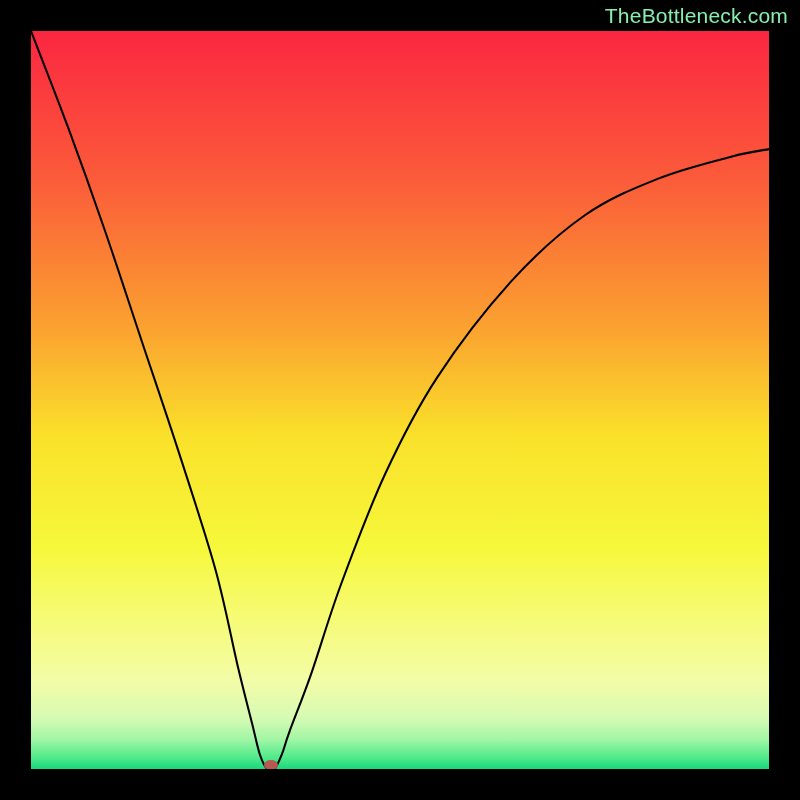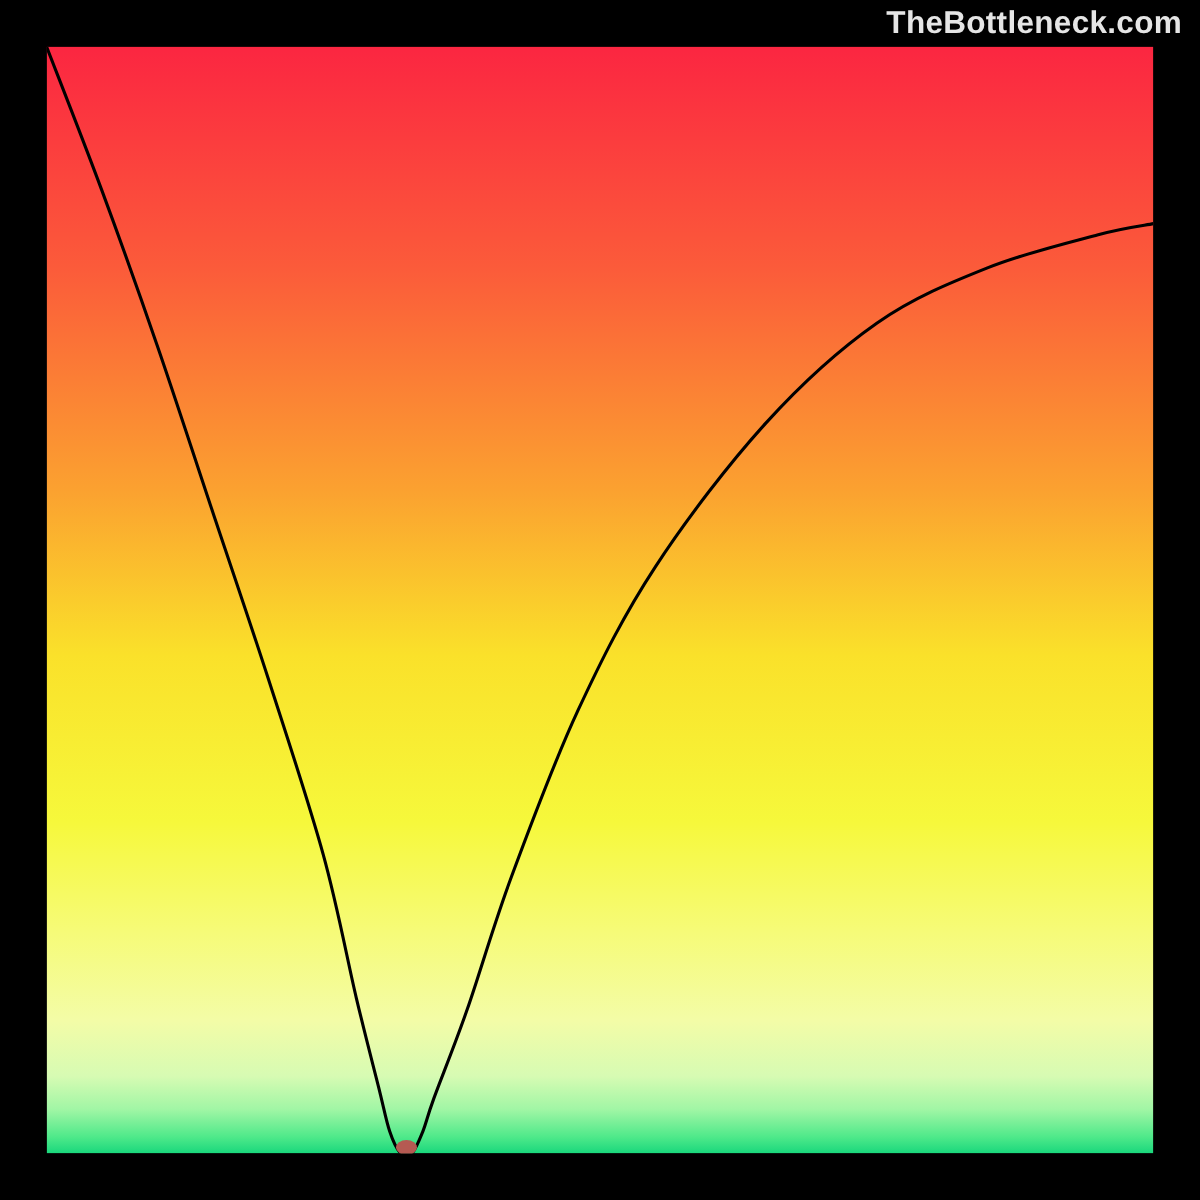--- a/index.html
+++ b/index.html
@@ -8,23 +8,23 @@
     width: 800px;
     height: 800px;
     background: #000;
     position: relative;
     font-family: Arial, sans-serif;
   }
   .watermark {
     position: absolute;
     top: 4px;
     right: 12px;
-    color: #e5e5e5;
+    color: #86efac;
     font-size: 21px;
-    font-weight: 700;
+    font-weight: 400;
     z-index: 10;
     letter-spacing: 0.2px;
   }
   .plot-area {
     position: absolute;
     left: 31px;
     top: 31px;
     width: 738px;
     height: 738px;
     overflow: hidden;

